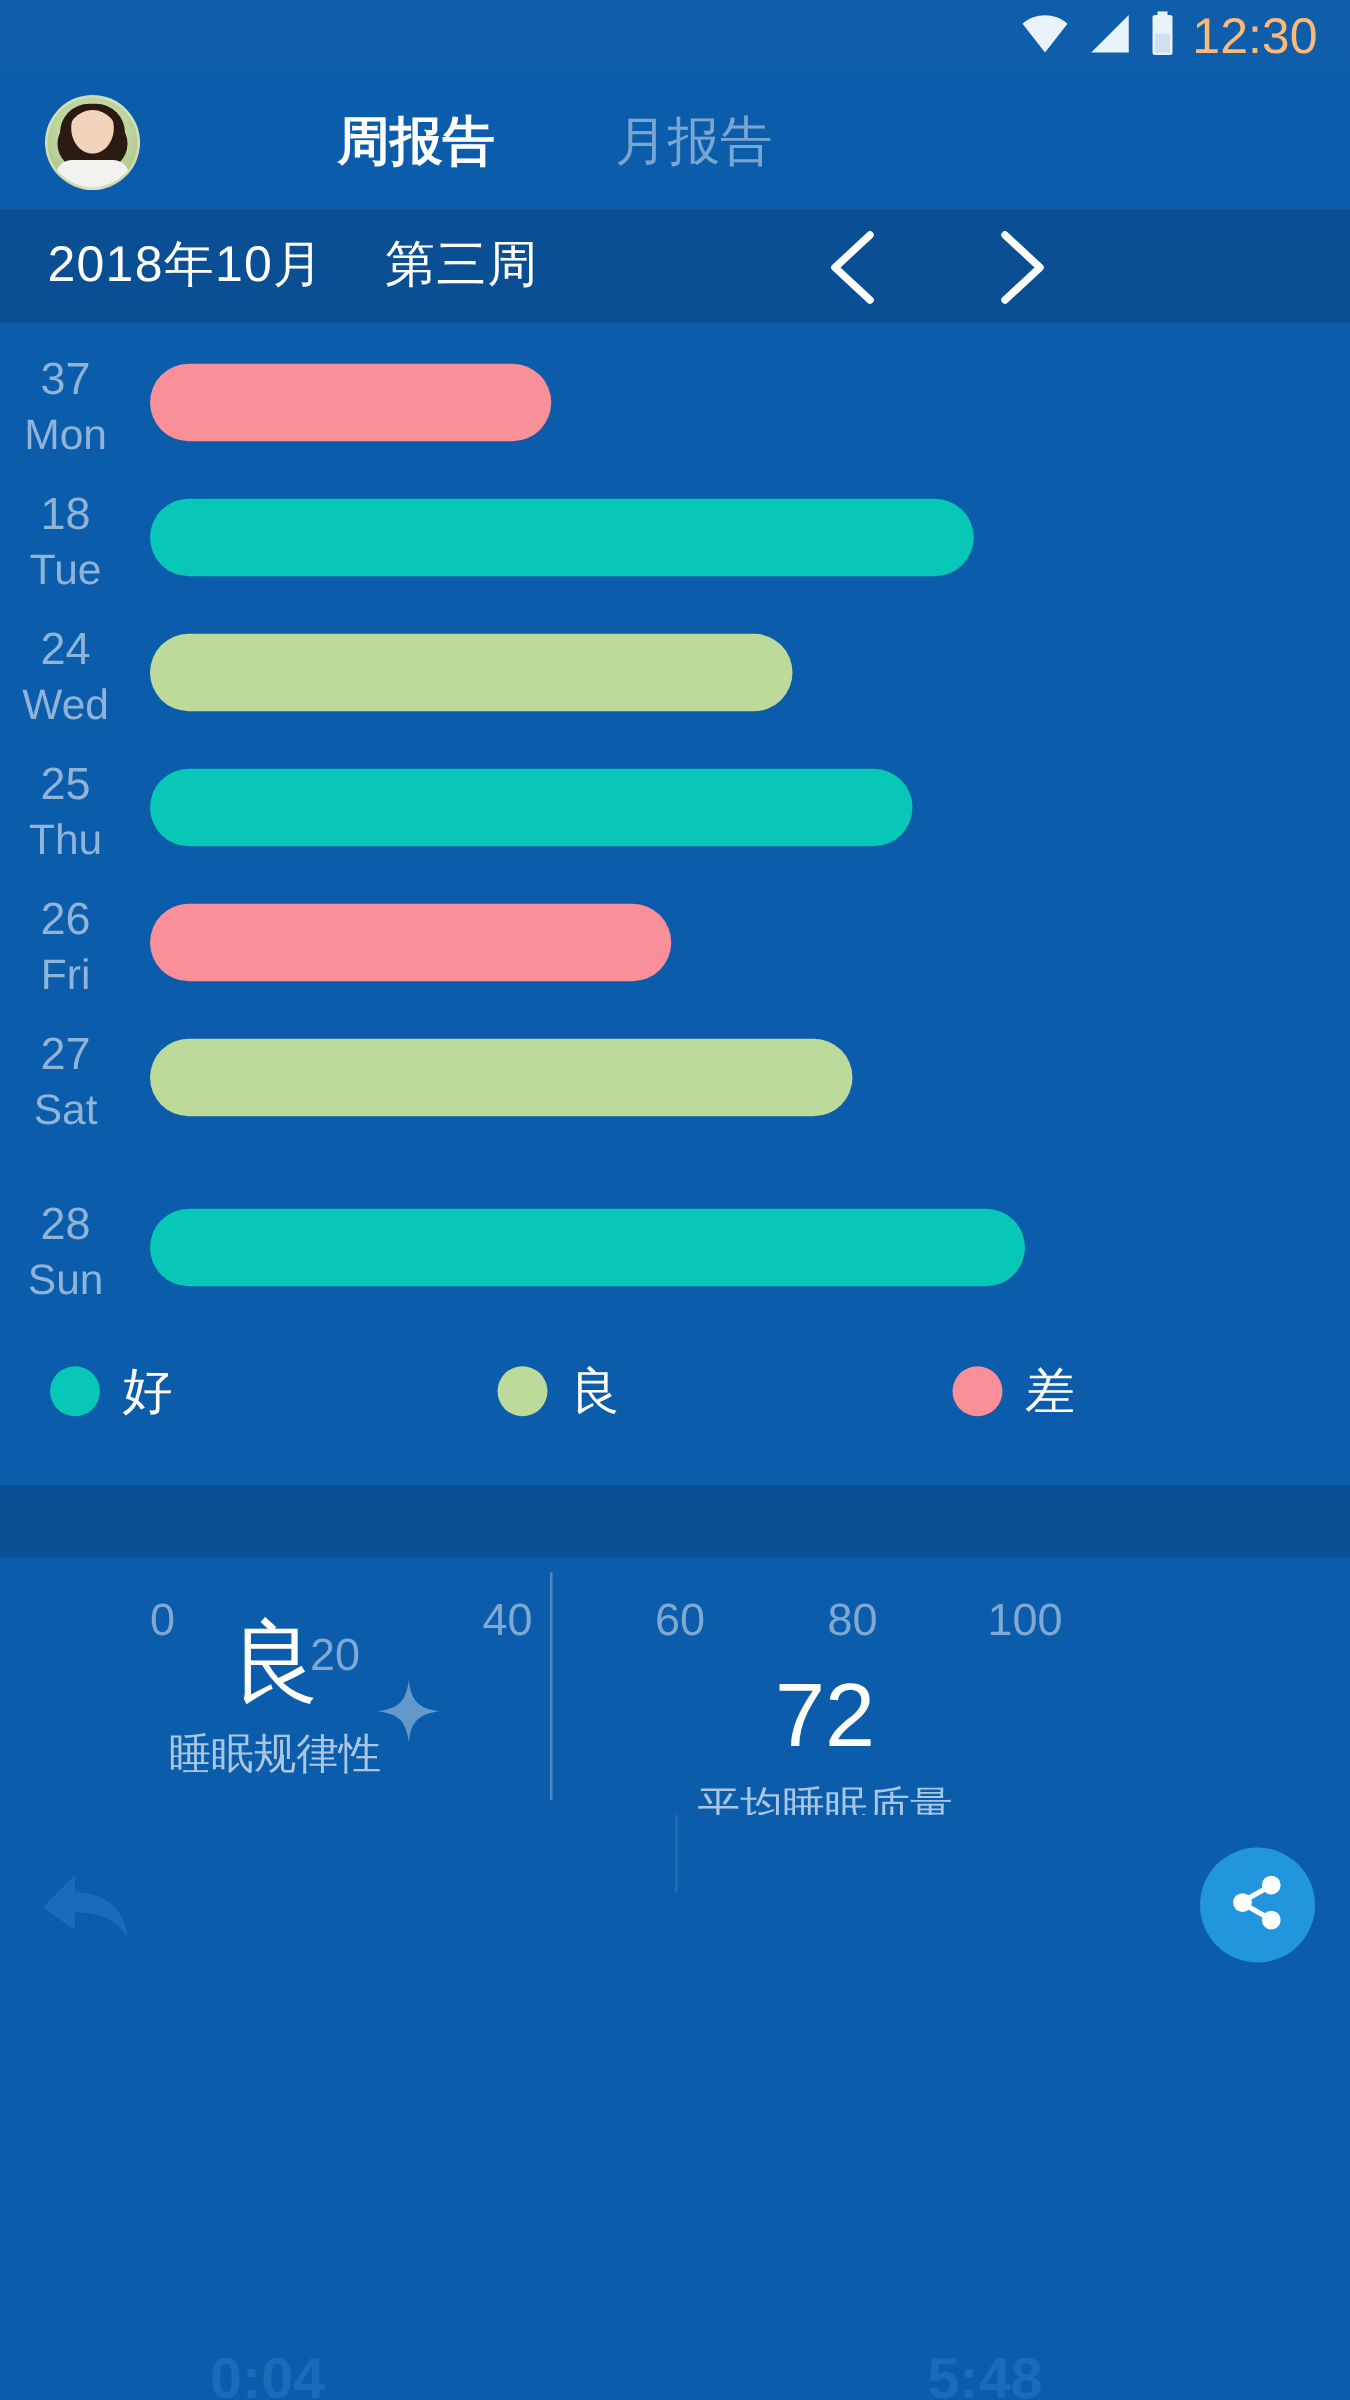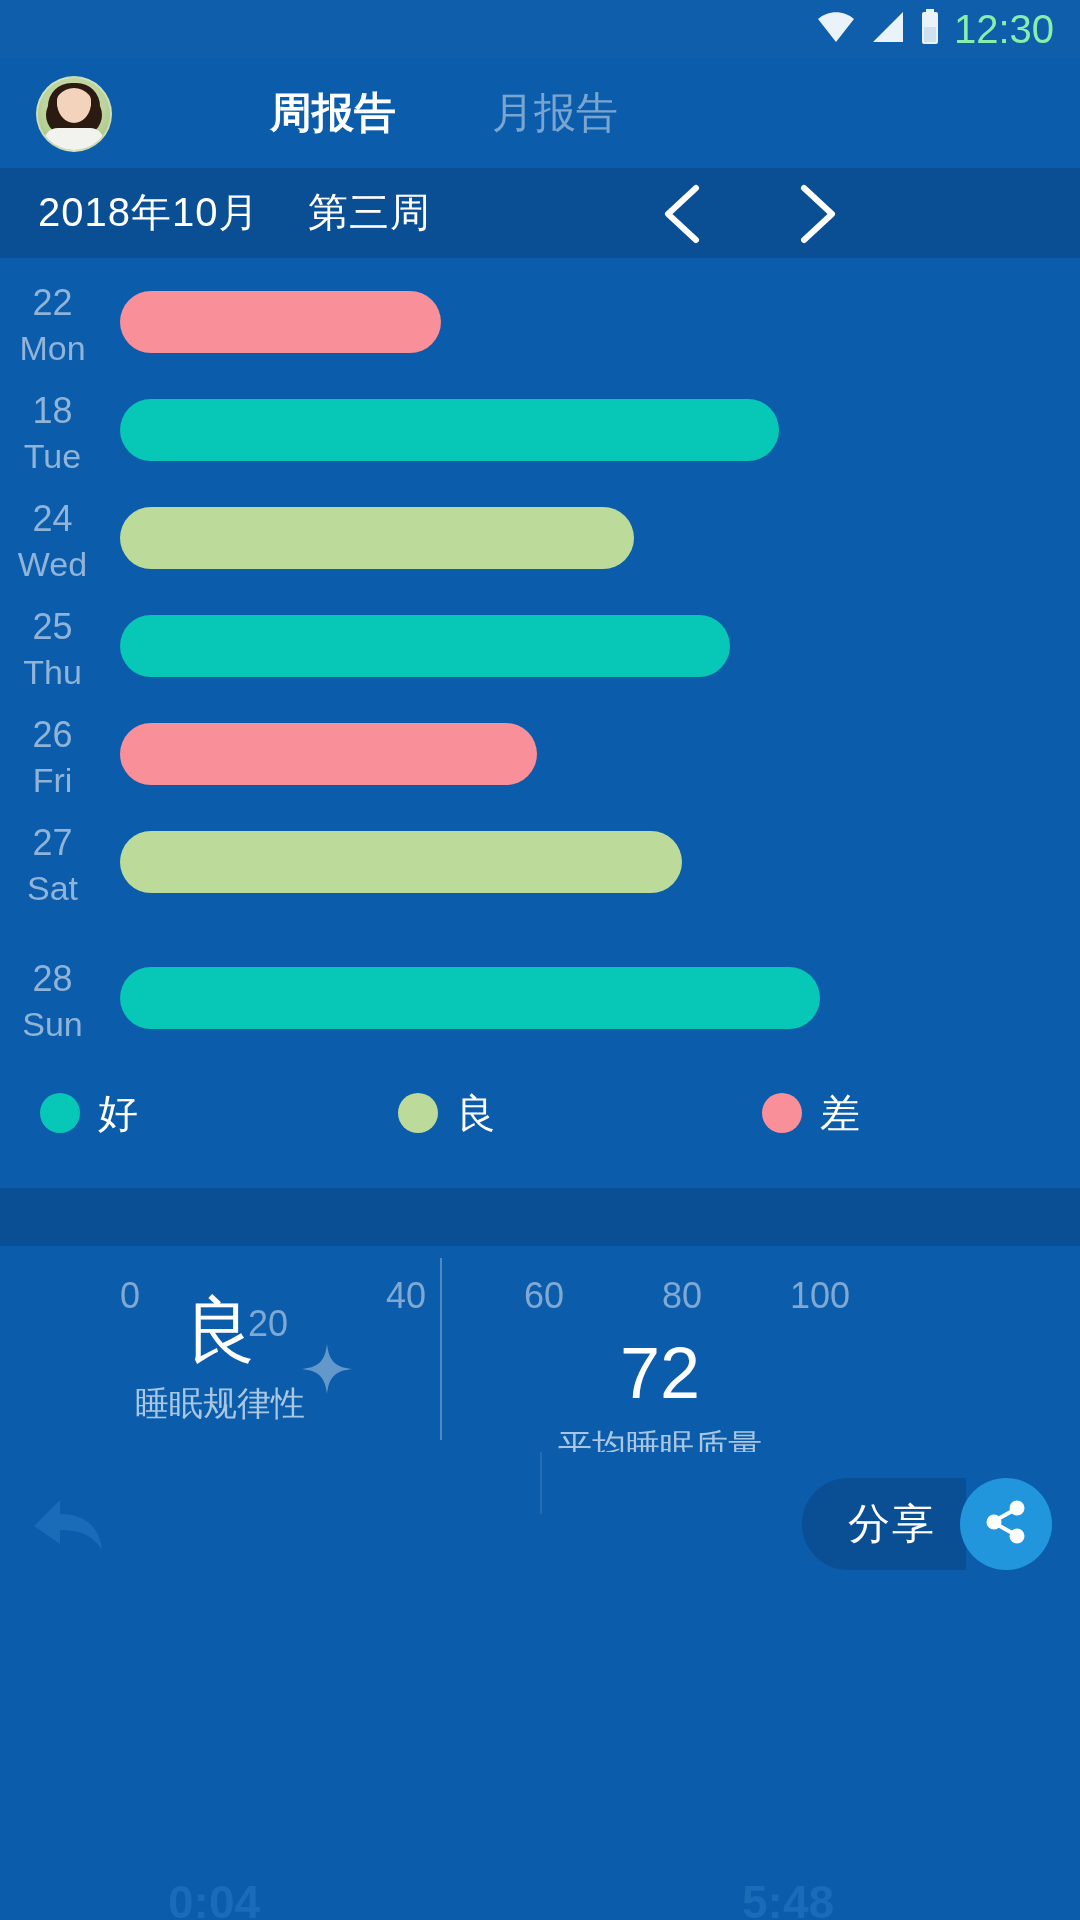--- a/index.html
+++ b/index.html
@@ -11,21 +11,21 @@
   }
   .screen{position:relative;width:1080px;height:1920px;background:#0b5cab;}
 
   
   .statusbar{
     position:absolute;left:0;top:0;width:1080px;height:58px;
     background:#0f5eab;display:flex;align-items:center;justify-content:flex-end;
     padding-right:26px;box-sizing:border-box;gap:14px;
   }
   .sb-icon{display:block;}
-  .clock{color:#86efac;font-size:40px;letter-spacing:0px;line-height:40px;font-weight:400;}
+  .clock{color:#fdba74;font-size:40px;letter-spacing:0px;line-height:40px;font-weight:400;}
 
   
   .tabbar{
     position:absolute;left:0;top:58px;width:1080px;height:110px;
     background:#0b5cab;
   }
   .avatar{
     position:absolute;left:36px;top:18px;width:72px;height:72px;border-radius:50%;
     overflow:hidden;border:2px solid rgba(255,255,255,.35);
     background:radial-gradient(circle at 50% 40%, #d8e6c2 0%, #bcd39b 55%, #9bbb78 100%);
@@ -232,21 +232,21 @@
     <div class="nav-arrow" id="next-week">
       <svg width="72" height="64" viewBox="0 0 72 64">
         <path d="M24 6 L52 32 L24 58" fill="none" stroke="#ffffff" stroke-width="6" stroke-linecap="round" stroke-linejoin="round"></path>
       </svg>
     </div>
   </div>
 
   <div class="chart">
     <div id="bar-rows">
         <div class="row" style="top: 20px;">
-          <div class="daynum">22</div>
+          <div class="daynum">37</div>
           <div class="dayname">Mon</div>
           <div class="bar" style="width: 320.5px; background: rgb(249, 143, 152);"></div>
         </div>
         <div class="row" style="top: 128px;">
           <div class="daynum">18</div>
           <div class="dayname">Tue</div>
           <div class="bar" style="width: 658.6px; background: rgb(7, 199, 182);"></div>
         </div>
         <div class="row" style="top: 236px;">
           <div class="daynum">24</div>
@@ -321,21 +321,20 @@
   <div class="bottombar"></div>
   <div class="ghost-divider"></div>
 
   <div class="back-btn">
     <svg width="92" height="84" viewBox="0 0 92 84">
       <path d="M14 46 L40 20 L40 34 C66 34 80 48 82 70 C72 54 58 50 40 50 L40 64 Z" fill="#1a6cb8"></path>
     </svg>
   </div>
 
   <div class="share-group">
-    <div class="share-pill">分享</div>
     <div class="share-circle">
       <span>
         <svg width="50" height="50" viewBox="0 0 50 50">
           <circle cx="36" cy="11" r="7.5" fill="#ffffff"></circle>
           <circle cx="36" cy="39" r="7.5" fill="#ffffff"></circle>
           <circle cx="13" cy="25" r="7.5" fill="#ffffff"></circle>
           <path d="M17 22 L33 13 M17 28 L33 37" stroke="#ffffff" stroke-width="4" stroke-linecap="round"></path>
         </svg>
       </span>
     </div>

